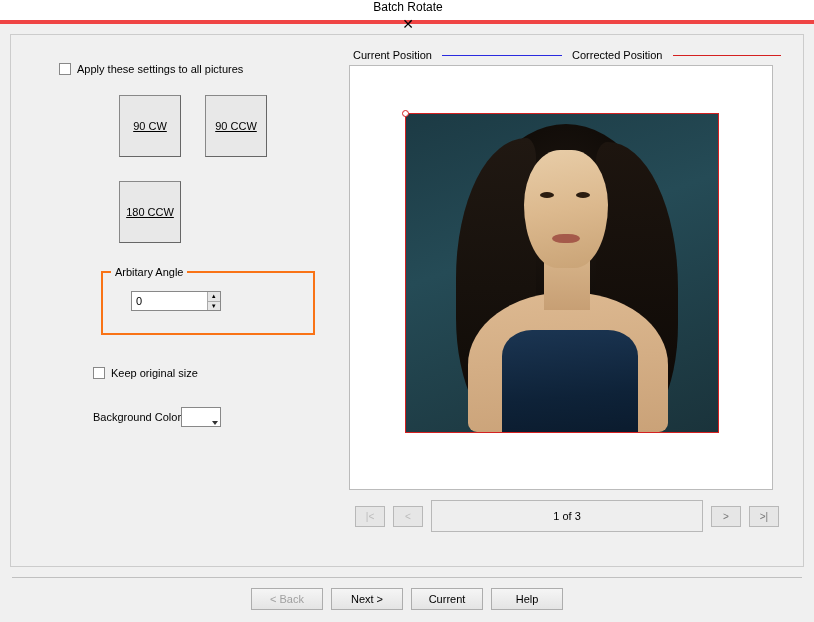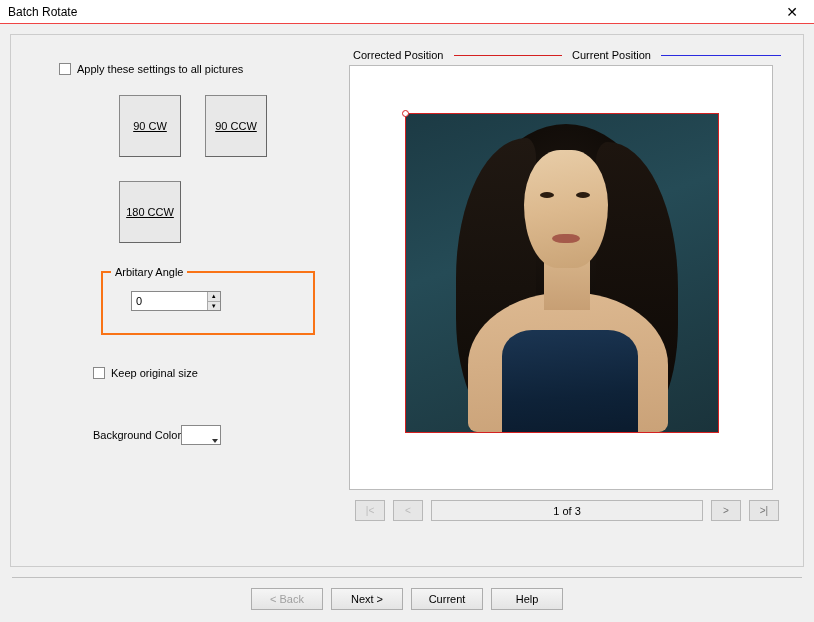--- a/index.html
+++ b/index.html
@@ -11,21 +11,22 @@
       height: 622px;
       overflow: hidden;
     }
     .titlebar {
       display: flex;
       justify-content: space-between;
       align-items: center;
       height: 24px;
       padding: 0 6px 0 8px;
       background: #fff;
-      border-bottom: 1px solid #ef4444;
+      border-bottom: 4px solid #ef4444;
+      flex-direction: column;
     }
     .titlebar .title { font-size: 12px; }
     .close-btn {
       width: 32px;
       height: 20px;
       text-align: center;
       line-height: 20px;
       font-size: 14px;
       cursor: default;
     }
@@ -121,21 +122,21 @@
       justify-content: center;
       font-size: 6px;
       background: #e6e6e6;
       border-bottom: 1px solid #aaa;
     }
     .spin-btns div:last-child { border-bottom: none; }
     .keep-row {
       display: flex;
       align-items: center;
       gap: 6px;
-      margin: 32px 0 18px 64px;
+      margin: 32px 0 0 64px;
     }
     .bgcolor-row {
       display: flex;
       align-items: center;
       margin: 28px 0 0 64px;
     }
     .color-swatch {
       width: 40px; height: 20px;
       border: 1px solid #888;
       background: #fff;
@@ -276,21 +277,21 @@
       display: flex;
       align-items: center;
       justify-content: center;
       font-size: 10px;
       color: #777;
       cursor: default;
     }
     .pager-disabled { color: #bcbcbc; }
     .pager-status {
       flex: 1;
-      height: 21px;
+      height: 32px;
       border: 1px solid #b8b8b8;
       background: #eee;
       display: flex;
       align-items: center;
       justify-content: center;
       font-size: 11px;
     }
     .footer-divider {
       border-top: 1px solid #c0c0c0;
       margin: 10px 2px 0 2px;
@@ -356,26 +357,26 @@
       <div class="bgcolor-row">
         <span>Background Color</span>
         <div class="color-swatch"></div>
       </div>
 
     </div>
 
     <div class="right-pane">
       <div class="legend-row">
         <div class="legend-item">
+          <span>Current Position</span>
+          <div class="legend-line" style="border-color:#2a2adf"></div>
+        </div>
+        <div class="legend-item">
           <span>Corrected Position</span>
           <div class="legend-line" style="border-color:#d42020"></div>
-        </div>
-        <div class="legend-item">
-          <span>Current Position</span>
-          <div class="legend-line" style="border-color:#2a2adf"></div>
         </div>
       </div>
 
       <div class="preview-box">
         <div class="preview-frame">
           <div class="portrait">
             <div class="hair"></div>
             <div class="hair-left"></div>
             <div class="hair-right"></div>
             <div class="shoulders"></div>

